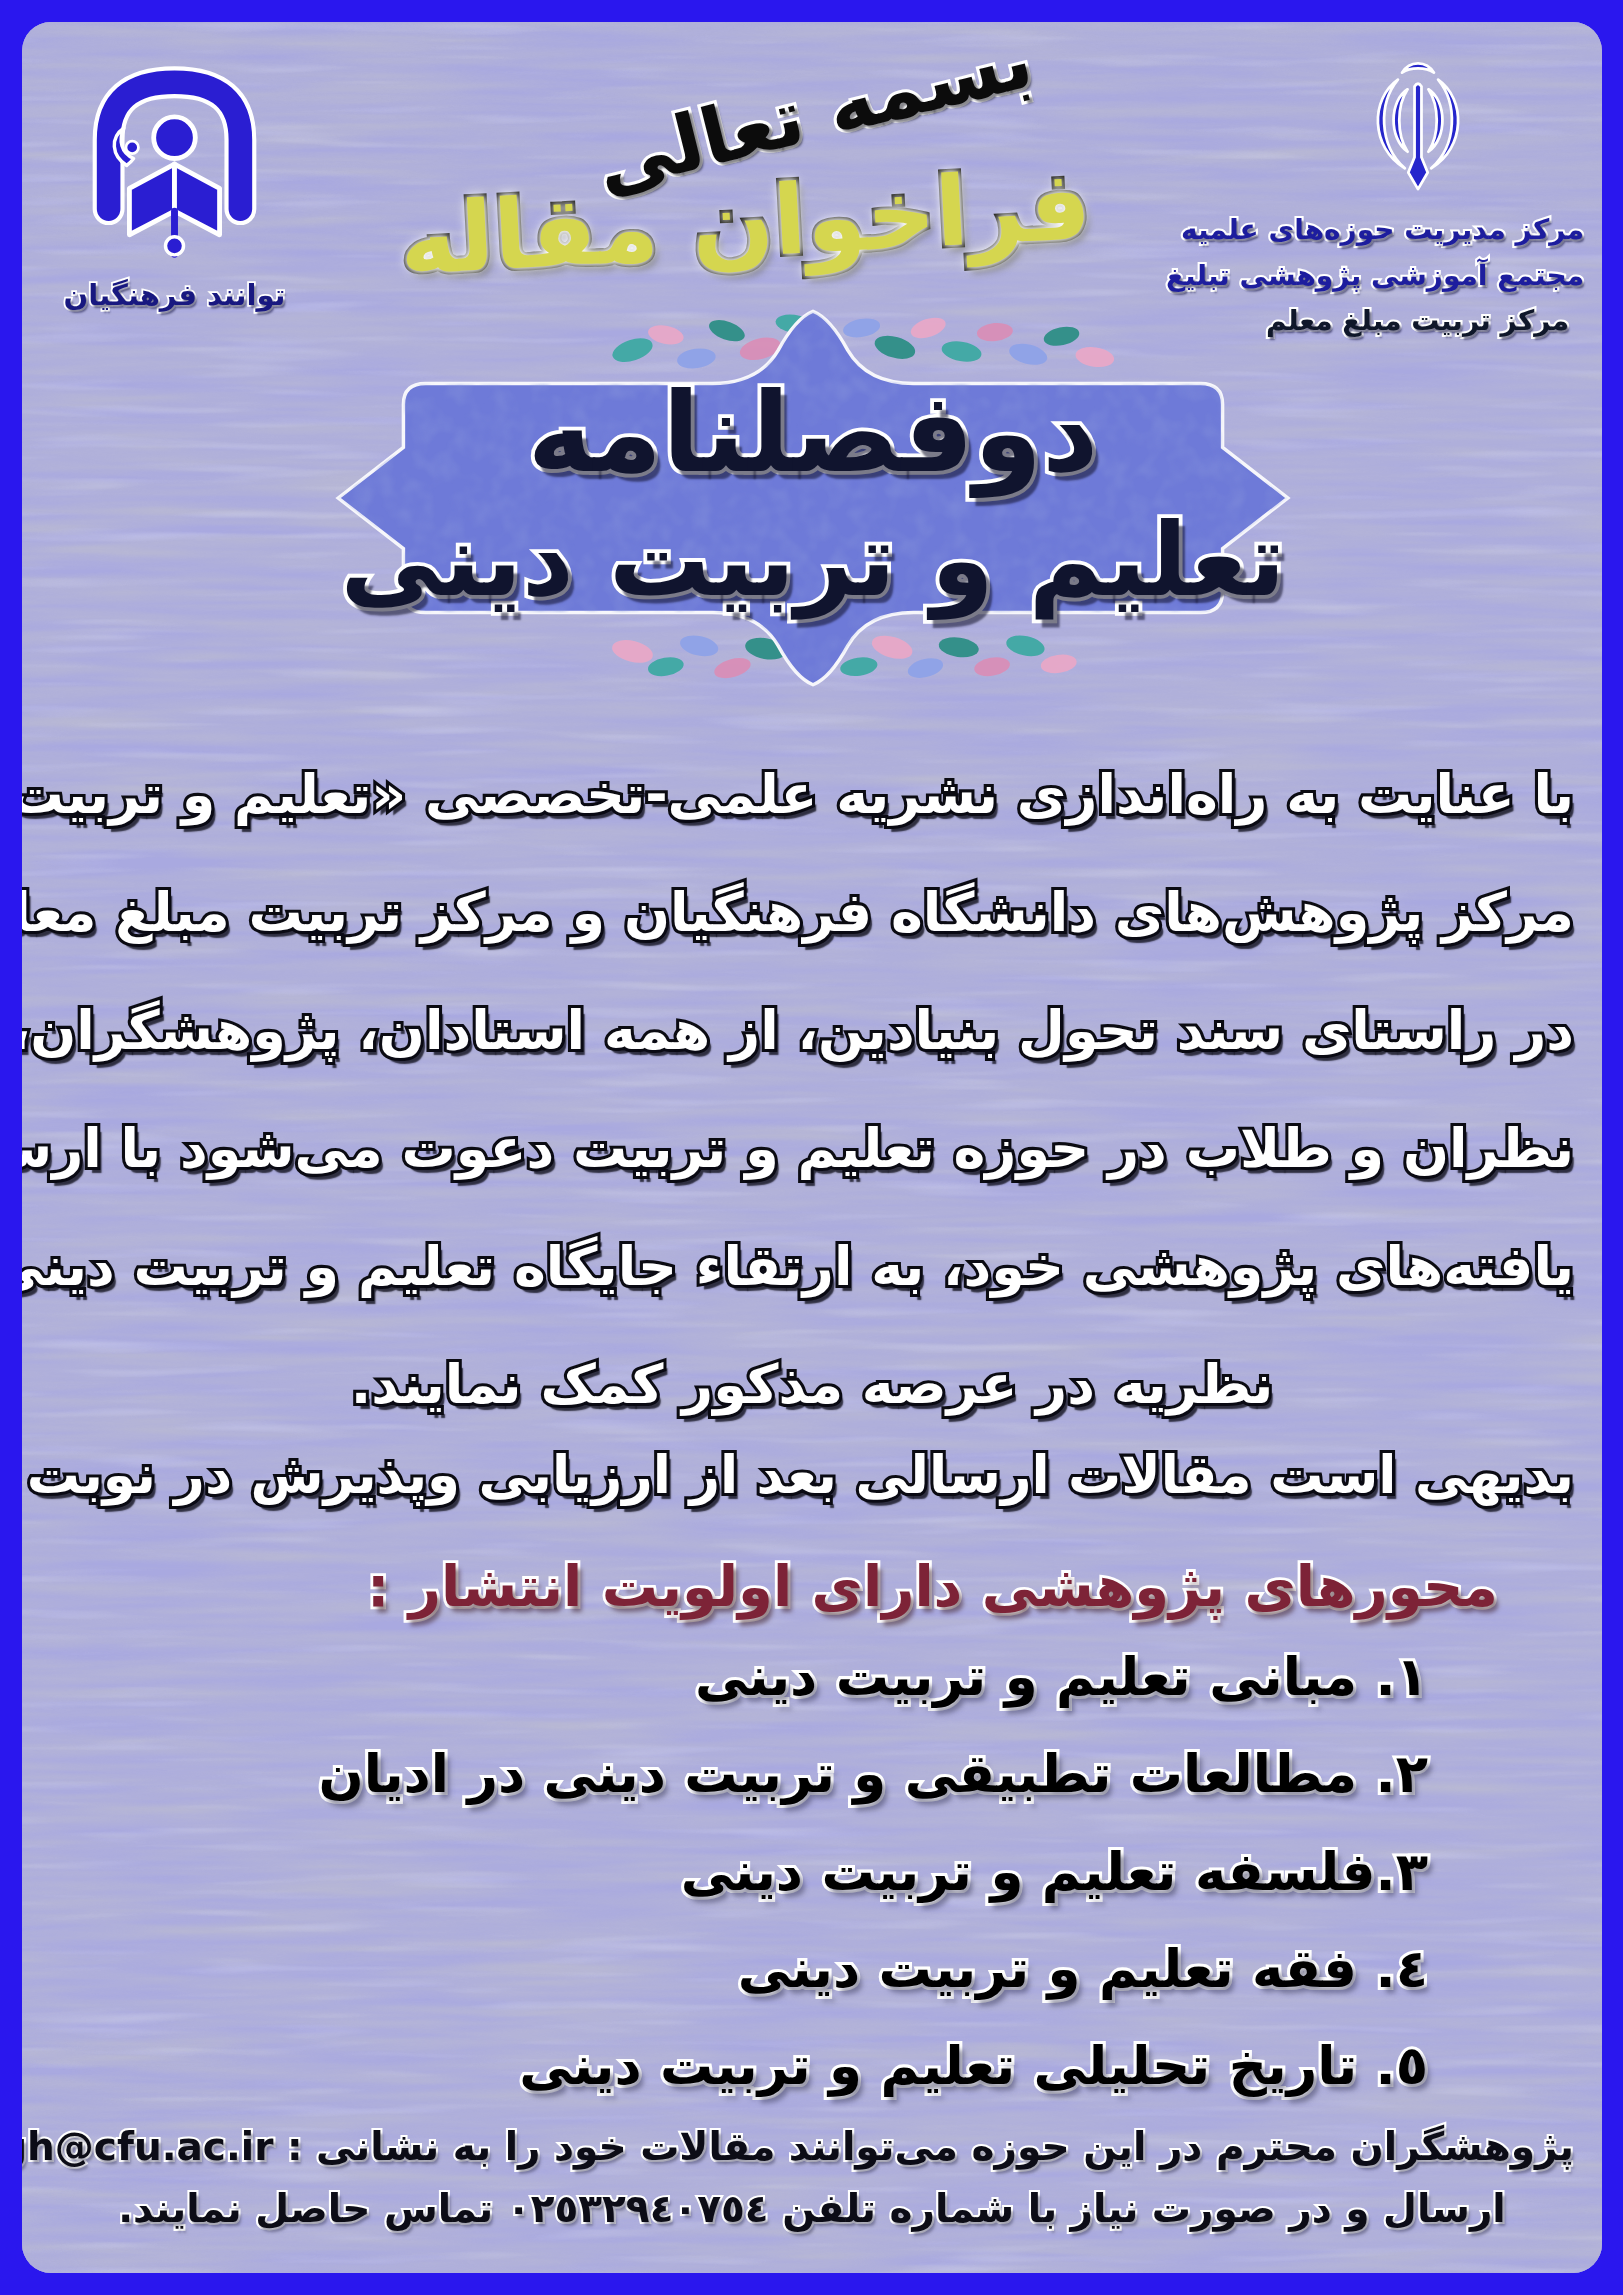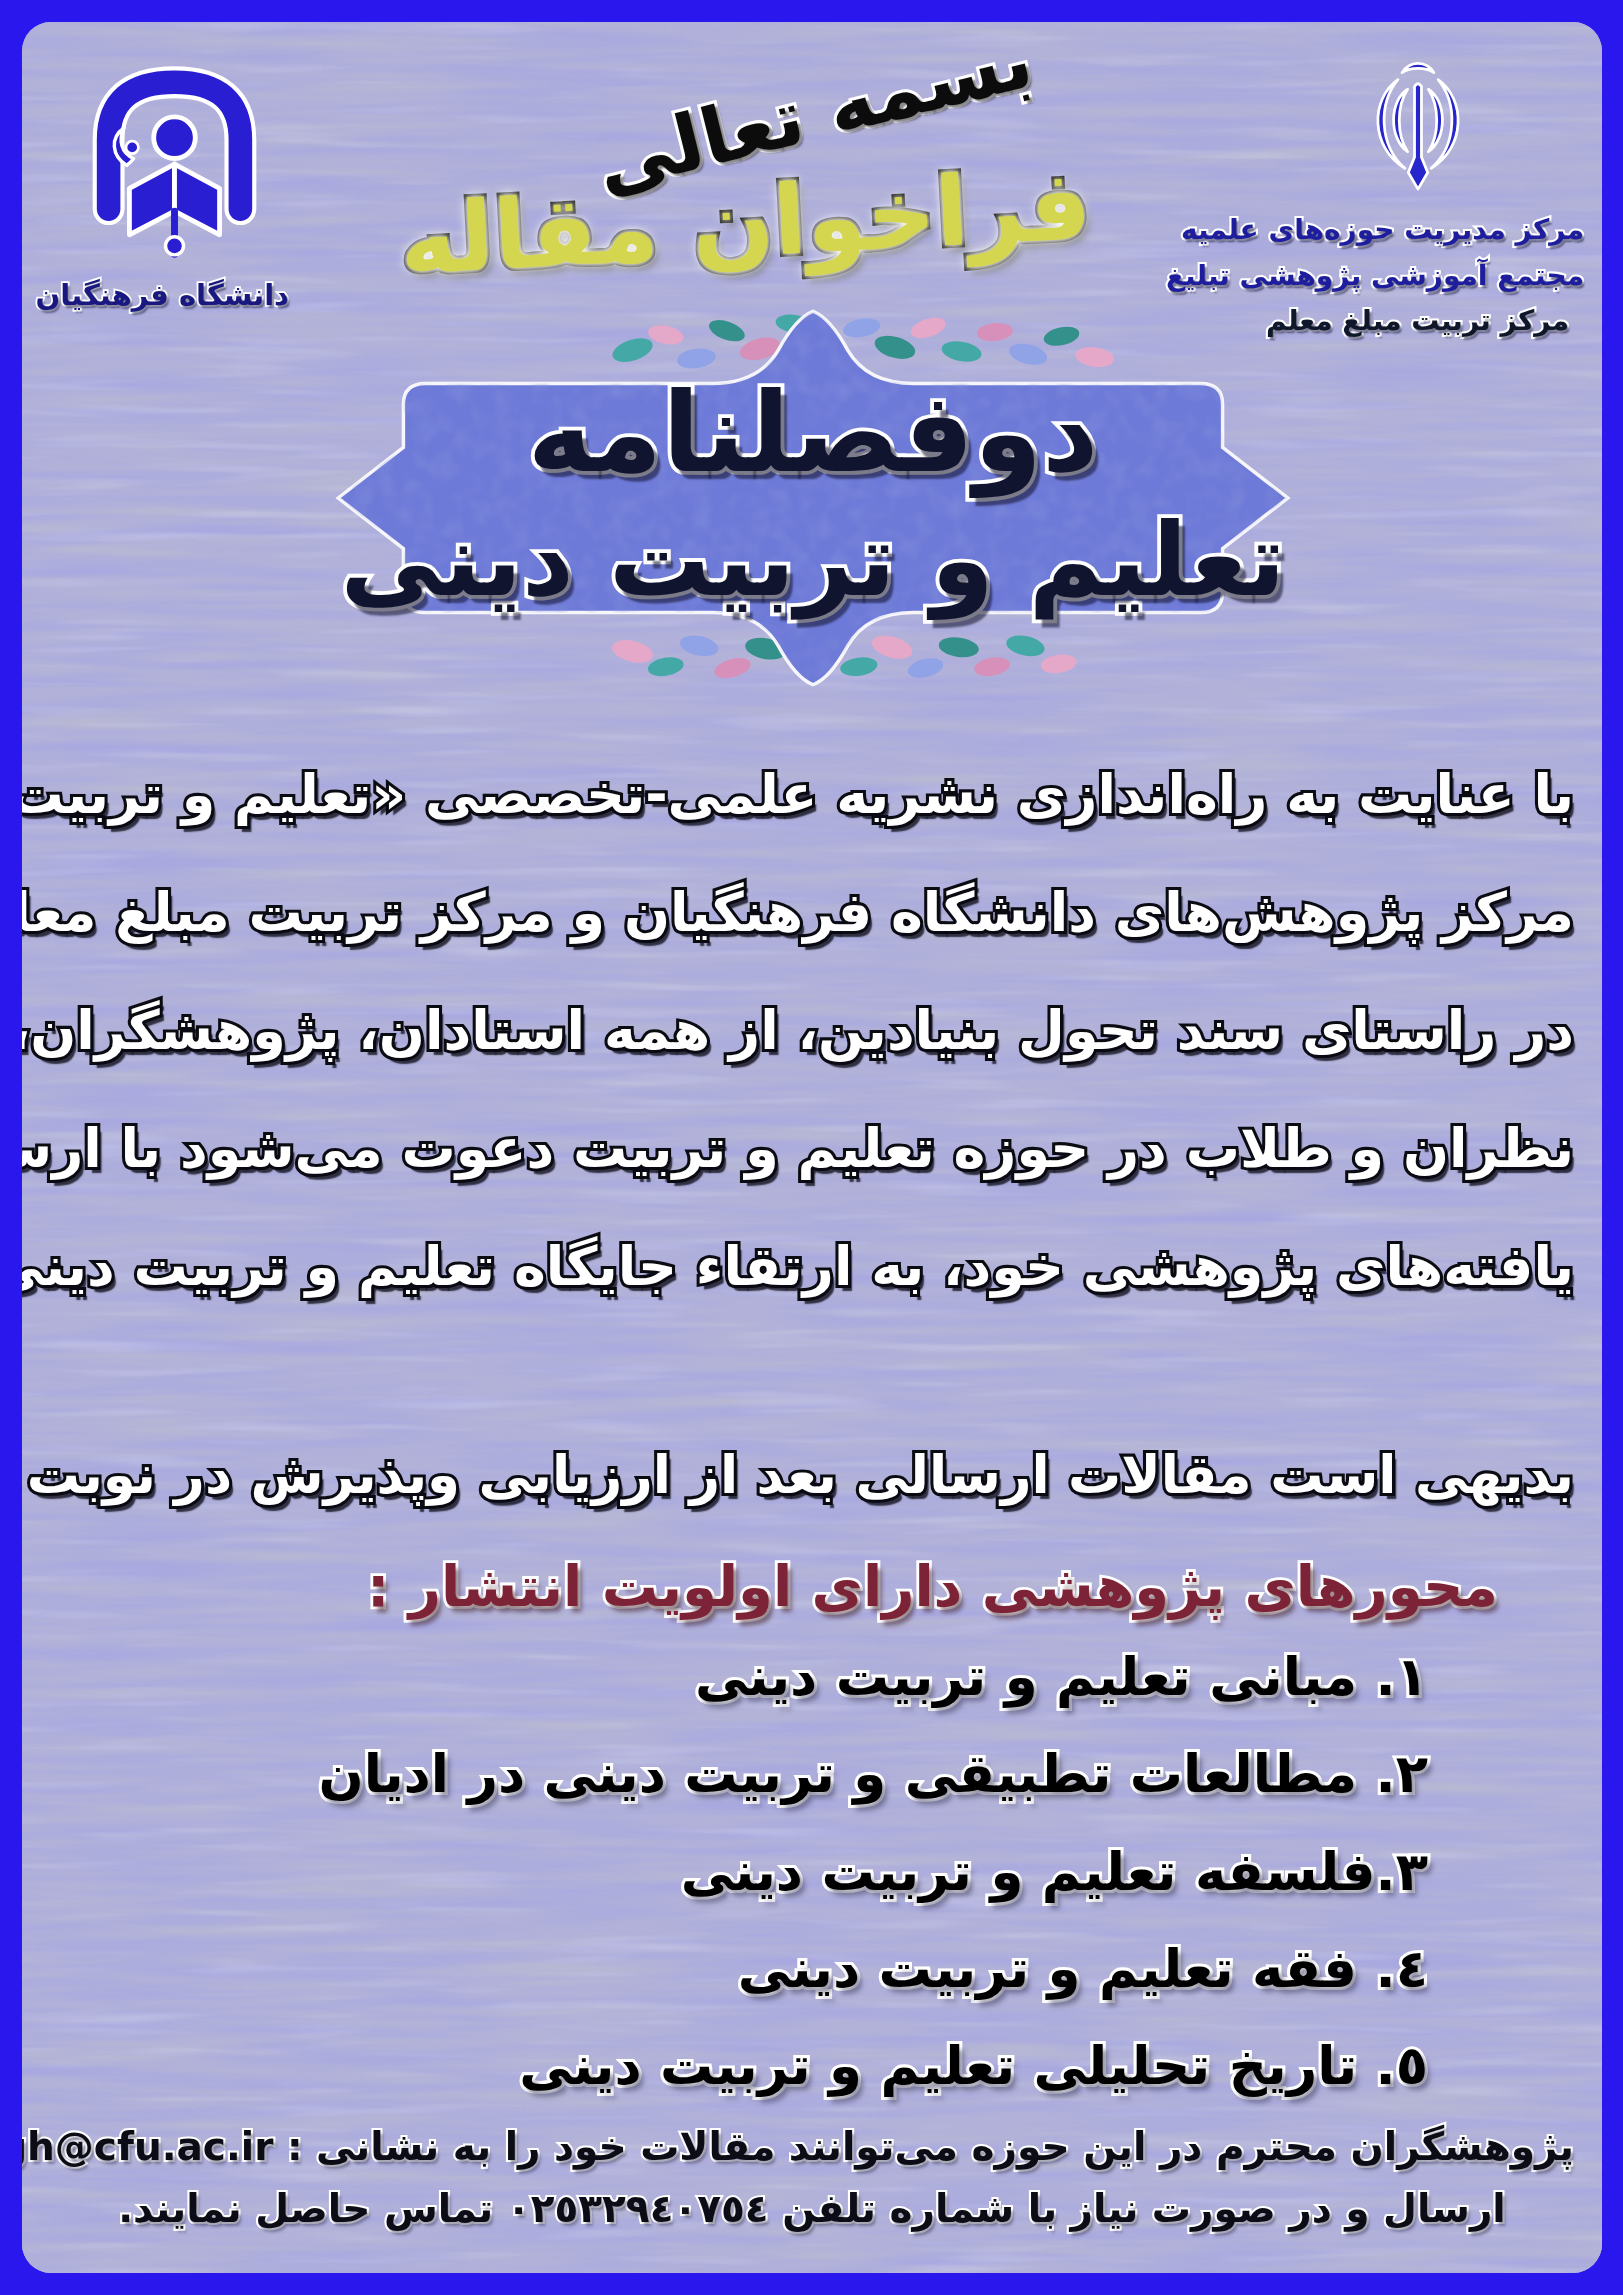--- a/index.html
+++ b/index.html
@@ -73,21 +73,21 @@
           <path d="M70 215 L70 115 Q70 32 165 32 Q260 32 260 115 L260 215" fill="none" stroke="#2a1ed2" stroke-width="34"></path>
           <circle cx="165" cy="112" r="30" fill="#2a1ed2" stroke="#ffffff" stroke-width="7"></circle>
           <path d="M165 150 L100 185 L100 252 L165 218 Z" fill="#2a1ed2" stroke="#ffffff" stroke-width="7"></path>
           <path d="M165 150 L230 185 L230 252 L165 218 Z" fill="#2a1ed2" stroke="#ffffff" stroke-width="7"></path>
           <path d="M165 218 L165 280" stroke="#2a1ed2" stroke-width="10" fill="none"></path>
           <circle cx="165" cy="268" r="13" fill="#2a1ed2" stroke="#ffffff" stroke-width="5"></circle>
           <path d="M96 152 C74 138 72 112 92 98 C84 116 88 134 106 142 C100 150 98 150 96 152 Z" fill="#2a1ed2" stroke="#ffffff" stroke-width="5"></path>
           <circle cx="104" cy="126" r="9" fill="#2a1ed2" stroke="#ffffff" stroke-width="4"></circle>
         </g>
       </svg>
-      <div class="ctr logo-caption" style="width:229px;font-size:29px;color:#181880;">دانشگاه فرهنگیان</div>
+      <div class="ctr logo-caption" style="width:229px;font-size:29px;color:#181880;">توانند فرهنگیان</div>
     </div>
 
     <div class="abs" style="left:1229px;top:31px;width:333px;">
       <div class="ctr" style="width:333px;">
         <svg width="104" height="153" viewBox="0 0 150 220">
           <g fill="#2626cc" stroke="#ffffff" stroke-width="4" stroke-linejoin="round">
             <path d="M52 28 C63 10 87 10 98 28 C86 20 64 20 52 28 Z"></path>
             <path d="M70 48 Q75 40 80 48 L80 150 L89 172 L75 196 L61 172 L70 150 Z"></path>
             <path d="M60 52 C34 68 32 122 60 142 C44 118 44 76 60 52 Z"></path>
             <path d="M90 52 C116 68 118 122 90 142 C106 118 106 76 90 52 Z"></path>
@@ -149,20 +149,21 @@
     </svg>
 
     <div class="abs ctr banner-text" style="left:312px;top:479px;width:958px;font-size:101px;">تعلیم و تربیت دینی</div>
     <div class="abs ctr banner-text" style="left:312px;top:347px;width:958px;font-size:110px;">دوفصلنامه</div>
 
     <div class="abs ctr ow" style="left:28px;top:741px;width:1524px;font-size:54px;">با عنایت به راه‌اندازی نشریه علمی-تخصصی «تعلیم و تربیت دینی» با همکاری</div>
     <div class="abs ctr ow" style="left:28px;top:859px;width:1524px;font-size:54px;">مرکز پژوهش‌های دانشگاه فرهنگیان و مرکز تربیت مبلغ معلم حوزه‌های علمیه</div>
     <div class="abs ctr ow" style="left:28px;top:977px;width:1524px;font-size:54px;">در راستای سند تحول بنیادین، از همه استادان، پژوهشگران، منتقدان، صاحب</div>
     <div class="abs ctr ow" style="left:28px;top:1095px;width:1524px;font-size:54px;">نظران و طلاب در حوزه تعلیم و تربیت دعوت می‌شود با ارسال مقالات و آخرین</div>
     <div class="abs ctr ow" style="left:28px;top:1213px;width:1524px;font-size:54px;">یافته‌های پژوهشی خود، به ارتقاء جایگاه تعلیم و تربیت دینی و نقد و تولید</div>
+    <div class="abs ctr ow" style="left:28px;top:1331px;width:1524px;font-size:54px;">نظریه در عرصه مذکور کمک نمایند.</div>
     <div class="abs ctr ow" style="left:28px;top:1422px;width:1524px;font-size:53px;">بدیهی است مقالات ارسالی بعد از ارزیابی وپذیرش در نوبت چاپ قرار می‌گیرند.</div>
 
     <div class="abs red-heading" style="right:104px;top:1524px;font-size:56px;color:#7d2337;text-align:right;margin-top:8px;">محورهای پژوهشی دارای اولویت انتشار :</div>
 
     <div class="abs ob" style="right:174px;top:1624px;font-size:53px;text-align:right;">١. مبانی تعلیم و تربیت دینی</div>
     <div class="abs ob" style="right:174px;top:1721px;font-size:53px;text-align:right;">٢. مطالعات تطبیقی و تربیت دینی در ادیان</div>
     <div class="abs ob" style="right:174px;top:1819px;font-size:53px;text-align:center;">٣.فلسفه تعلیم و تربیت دینی</div>
     <div class="abs ob" style="right:174px;top:1916px;font-size:53px;text-align:right;">٤. فقه تعلیم و تربیت دینی</div>
     <div class="abs ob" style="right:174px;top:2013px;font-size:53px;text-align:right;">٥. تاریخ تحلیلی تعلیم و تربیت دینی</div>
 

